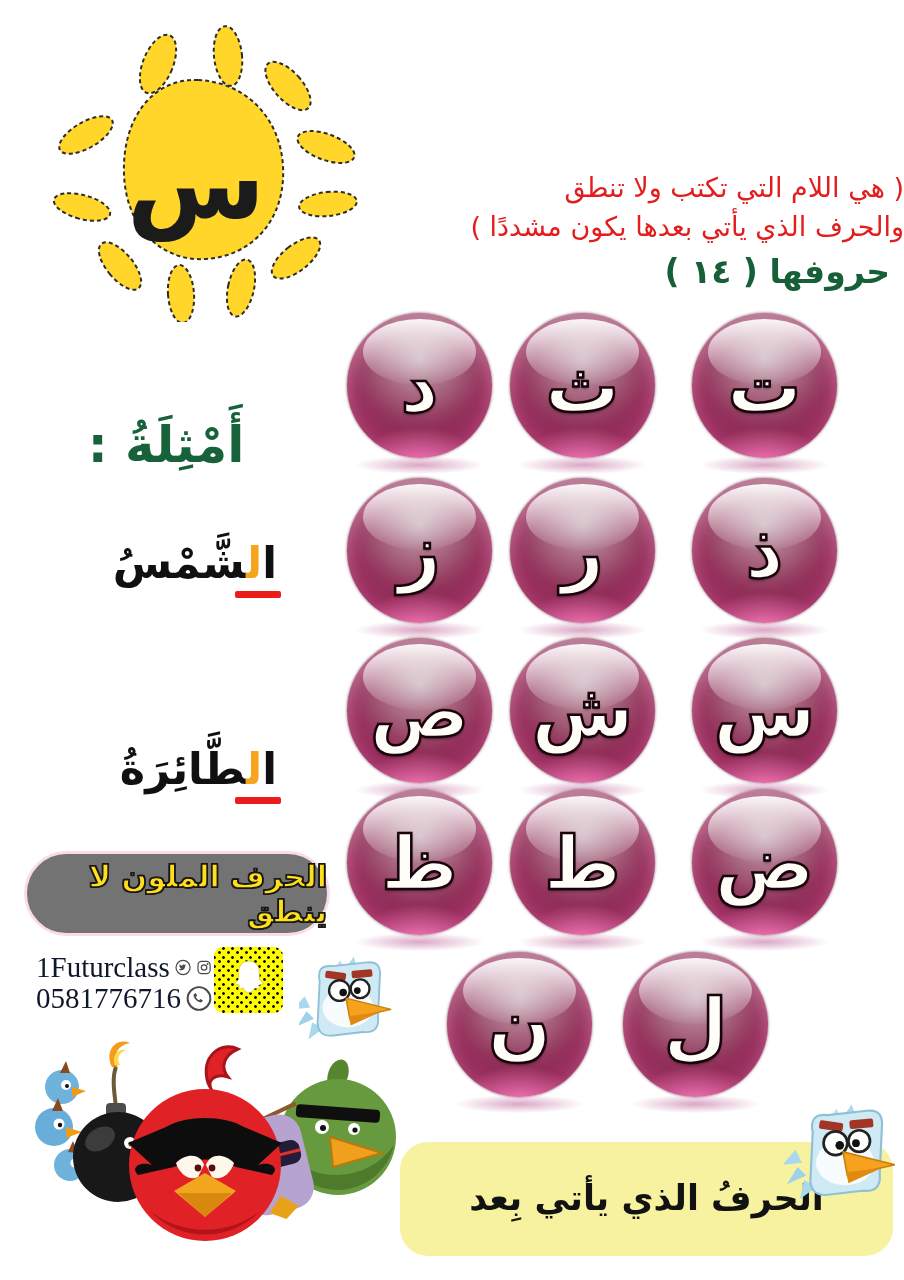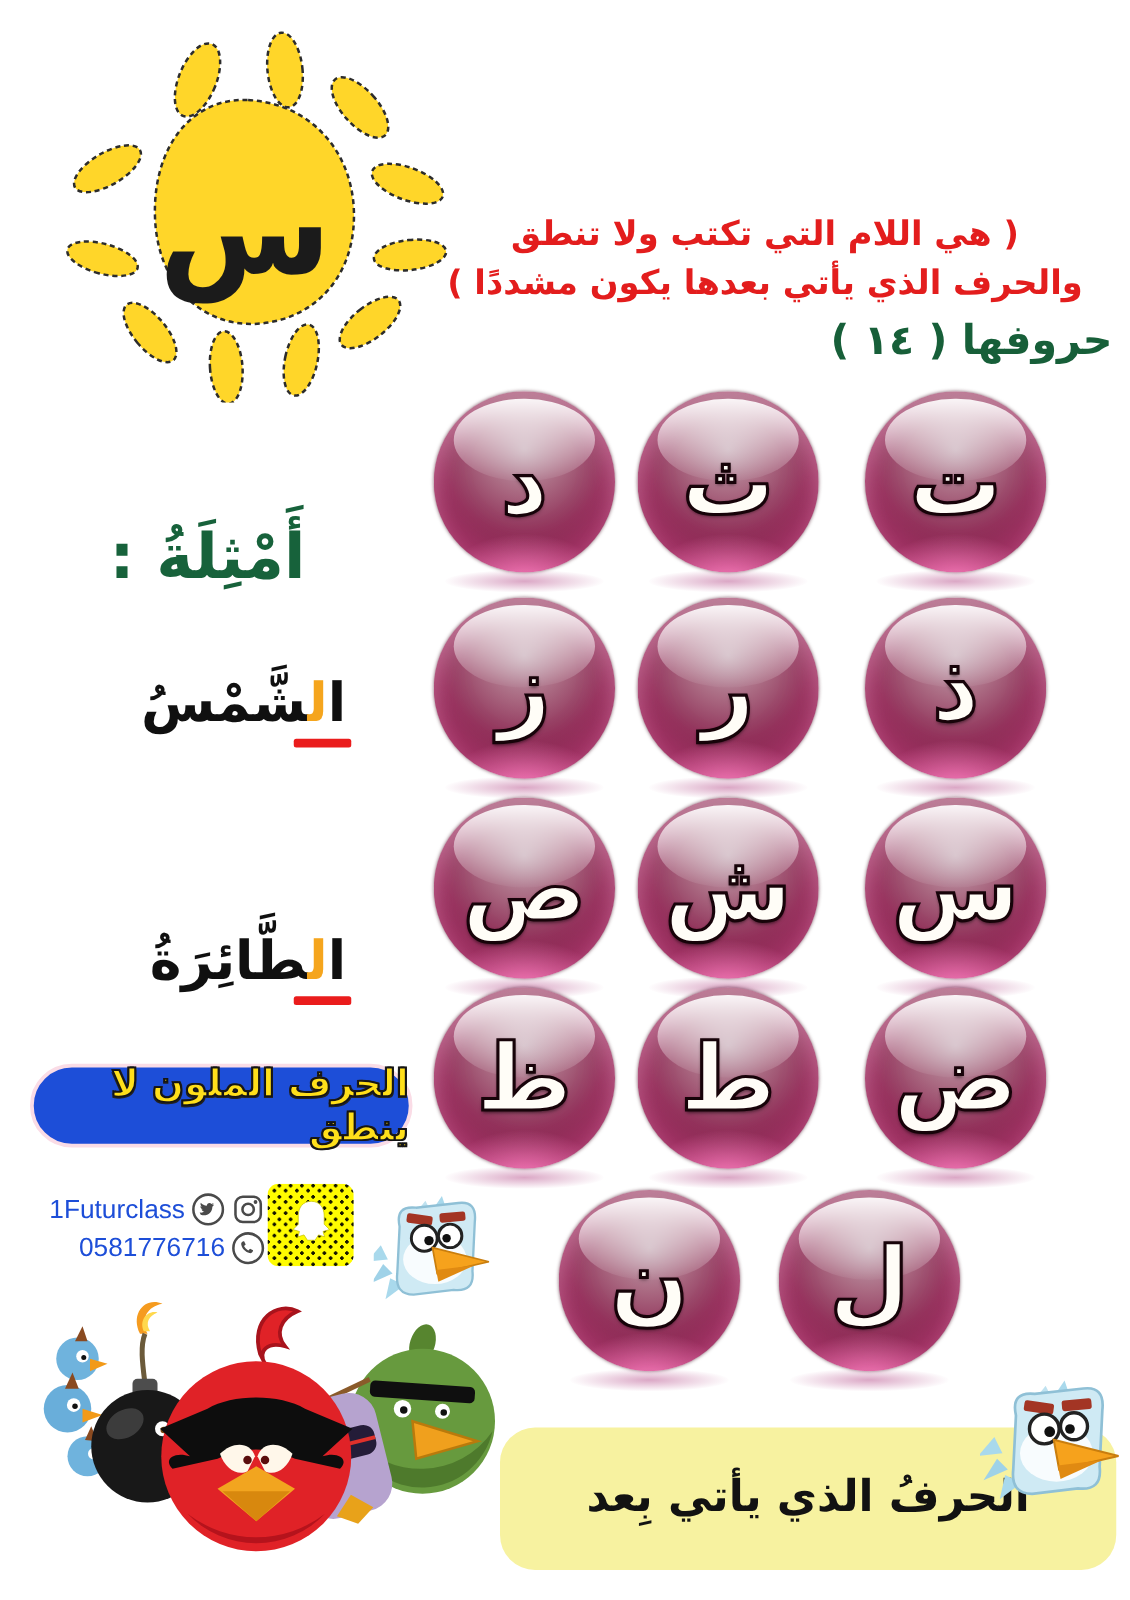--- a/index.html
+++ b/index.html
@@ -3,22 +3,22 @@
 <meta charset="utf-8">
 <style>
   * { margin:0; padding:0; box-sizing:border-box; }
   body { background:#e9e9e9; font-family:"DejaVu Sans", sans-serif; }
   .page { position:relative; width:904px; height:1280px; background:#ffffff; overflow:hidden; margin:0 auto; }
 
   
   .sun-wrap { position:absolute; left:38px; top:22px; width:322px; height:300px; }
   .main-title { position:absolute; left:410px; top:68px; width:486px; text-align:center;
     font-size:57px; font-weight:bold; color:#0e0e0e; direction:rtl; line-height:1.35; }
-  .subtitle { position:absolute; left:320px; top:168px; width:584px; text-align:center;
-    font-size:27px; font-weight:bold; color:#e31d1d; direction:rtl; line-height:1.45; }
+  .subtitle { position:absolute; left:320px; top:168px; width:584px; text-align:right;
+    font-size:27px; font-weight:normal; color:#e31d1d; direction:rtl; line-height:1.45; }
   .letters-count { position:absolute; left:420px; top:252px; width:470px; 
     font-size:33px; font-weight:bold; color:#175f39; direction:rtl; }
 
   
   .sphere { position:absolute; width:145px; height:145px; border-radius:50%;
     background:
       radial-gradient(ellipse 62% 38% at 50% 106%, rgba(255,140,200,.95), rgba(255,140,200,0) 72%),
       radial-gradient(circle at 50% 32%, #c2a5b1 0%, #aa6a82 28%, #8f3058 55%, #6b1136 80%, #4a0520 100%);
     box-shadow: inset 0 -12px 26px rgba(255,105,180,.45), inset 0 10px 16px rgba(255,255,255,.28), 0 0 3px rgba(60,0,25,.65);
   }
@@ -36,31 +36,31 @@
   
   .examples-heading { position:absolute; left:35px; top:416px; width:262px; text-align:center;
     font-size:50px; font-weight:bold; color:#17623b; direction:rtl; }
   .example-word { position:absolute; right:627px; width:250px; text-align:right; direction:rtl;
     font-size:43px; font-weight:bold; color:#101010; white-space:nowrap; }
   .example-word .lam { color:#f5a51d; }
   .example-word .ul { position:absolute; right:-4px; bottom:-10px; width:46px; height:7px;
     background:#ea1c1c; border-radius:2px; }
   .ex1 { top:538px; } .ex2 { top:652px; } .ex3 { top:744px; }
 
-  .note-badge { position:absolute; left:24px; top:851px; width:306px; height:67px;
-    background:#1d4ed8; border:3px solid #fadce6; border-radius:44px;
+  .note-badge { position:absolute; left:24px; top:851px; width:306px; height:85px;
+    background:#737373; border:3px solid #fadce6; border-radius:44px;
     display:flex; align-items:center; justify-content:center; }
   .note-badge span { font-size:30px; font-weight:bold; color:#ffdf1b; direction:rtl;
     -webkit-text-stroke:1.4px #151515;
     text-shadow:1px 1px 0 #222, -1px 1px 0 #222, 1px -1px 0 #222, -1px -1px 0 #222; }
 
   
   .social { position:absolute; left:36px; top:952px; width:176px; color:#424242; }
   .social-row { display:flex; align-items:center; justify-content:flex-end; gap:5px; height:31px; }
-  .social-row .txt { font-family:Liberation Sans, sans-serif; font-size:21px; color:#1d4ed8; }
+  .social-row .txt { font-family:Liberation Serif, serif; font-size:29px; color:#0f172a; }
   .social-row svg { width:27px; height:27px; }
   .snap-qr { position:absolute; left:214px; top:947px; width:69px; height:66px;
     background:#fffc00; border-radius:9px;
     background-image:radial-gradient(#141400 1.3px, transparent 1.5px), radial-gradient(#141400 1.3px, transparent 1.5px);
     background-size:9px 9px, 9px 9px; background-position:1px 1px, 5px 6px; }
   .snap-qr svg { position:absolute; left:50%; top:50%; transform:translate(-50%,-50%); width:44px; height:46px; }
 
   
   .angry-cluster { position:absolute; left:0; top:1015px; width:400px; height:250px; }
   .footer-note { position:absolute; left:400px; top:1142px; width:493px; height:114px;

